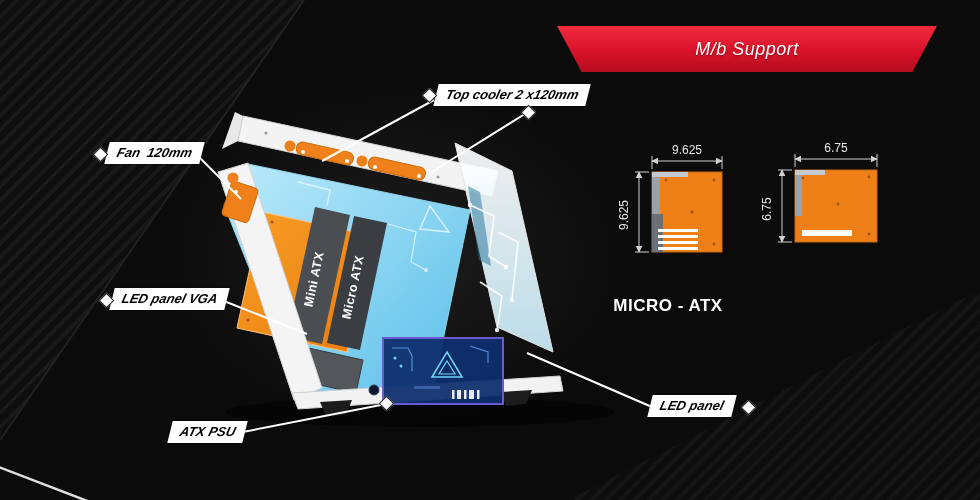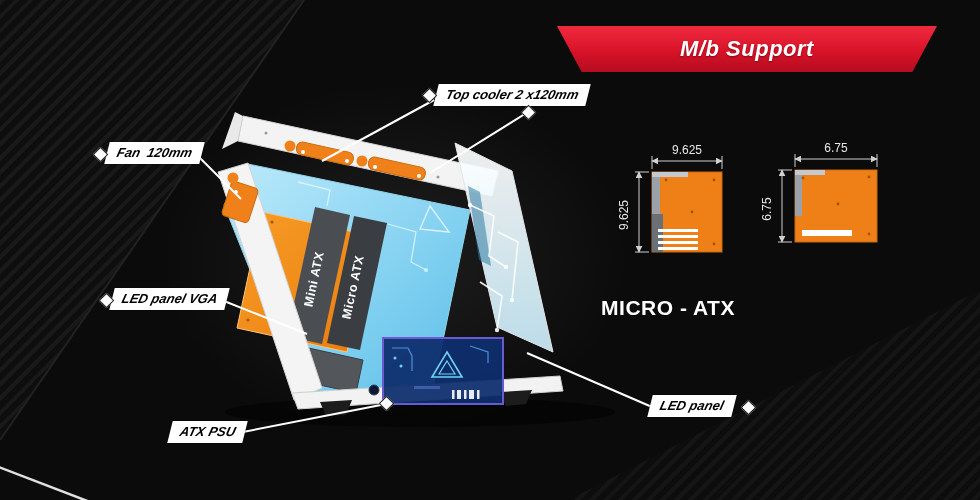--- a/index.html
+++ b/index.html
@@ -19,35 +19,35 @@
     clip-path:polygon(100% 58%, 100% 100%, 58% 100%);
   }
   #scene { position:absolute; left:0; top:0; }
   .banner {
     position:absolute; left:557px; top:26px; width:380px; height:46px;
     background:linear-gradient(180deg,#f02a3e 0%,#d81228 55%,#b50d1f 100%);
     clip-path:polygon(0 0, 100% 0, 93.5% 100%, 6.5% 100%);
     display:flex; align-items:center; justify-content:center;
   }
   .banner-text {
-    color:#fff; font-weight:bold; font-style:italic; font-size:22px; letter-spacing:.5px;
+    color:#fff; font-weight:normal; font-style:italic; font-size:18px; letter-spacing:.5px;
     text-shadow:0 1px 2px rgba(0,0,0,.4);
   }
   .callout {
     position:absolute; background:#ffffff; color:#000;
     font-size:13px; font-weight:bold; font-style:italic;
     padding:3px 10px 4px; transform:skewX(-14deg); white-space:pre;
     box-shadow:0 0 0 1px rgba(0,0,0,.2);
   }
   .diamond {
     position:absolute; width:9px; height:9px; background:#fff;
     border:1px solid #222; transform:rotate(45deg);
   }
   .board-label {
-    position:absolute; color:#fff; font-weight:bold; font-size:21px;
+    position:absolute; color:#fff; font-weight:bold; font-size:17px;
     letter-spacing:.5px; text-align:center;
   }
   .dim-text { fill:#e6e6e6; font-size:12px; text-anchor:middle; }
   .slab-text { fill:#ffffff; font-size:12.5px; font-weight:bold; text-anchor:middle; letter-spacing:.5px; }
 </style>
 </head>
 <body>
 
 <div class="stage">
 

